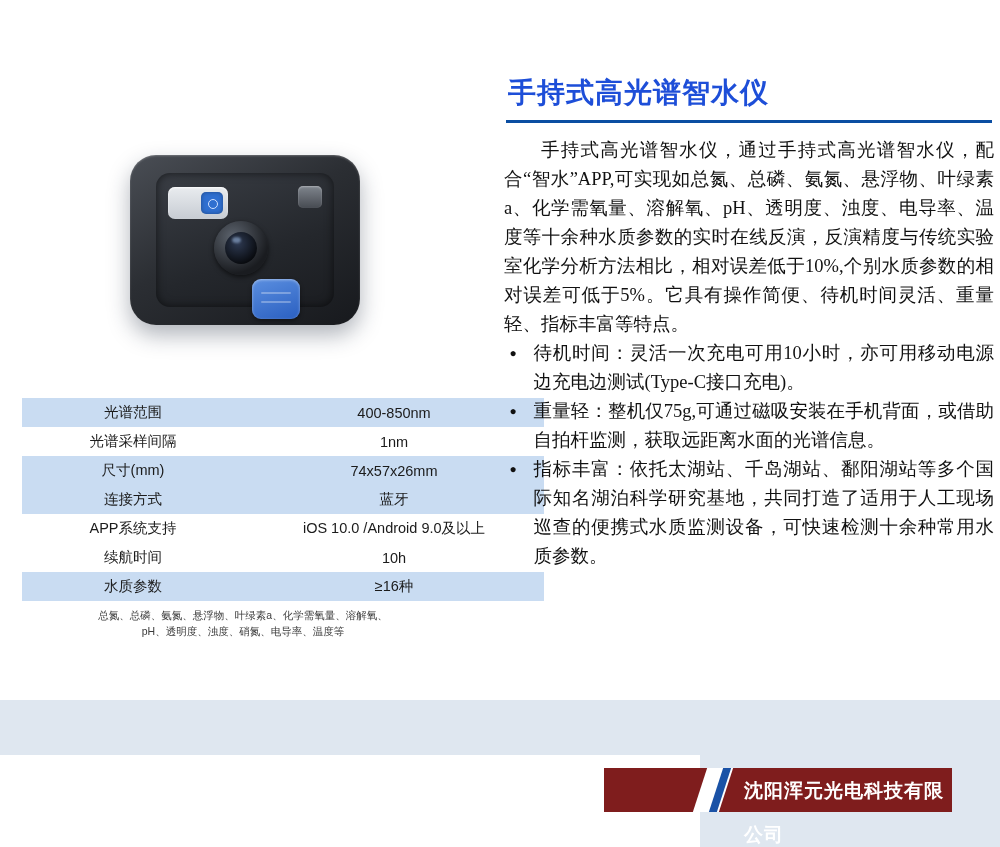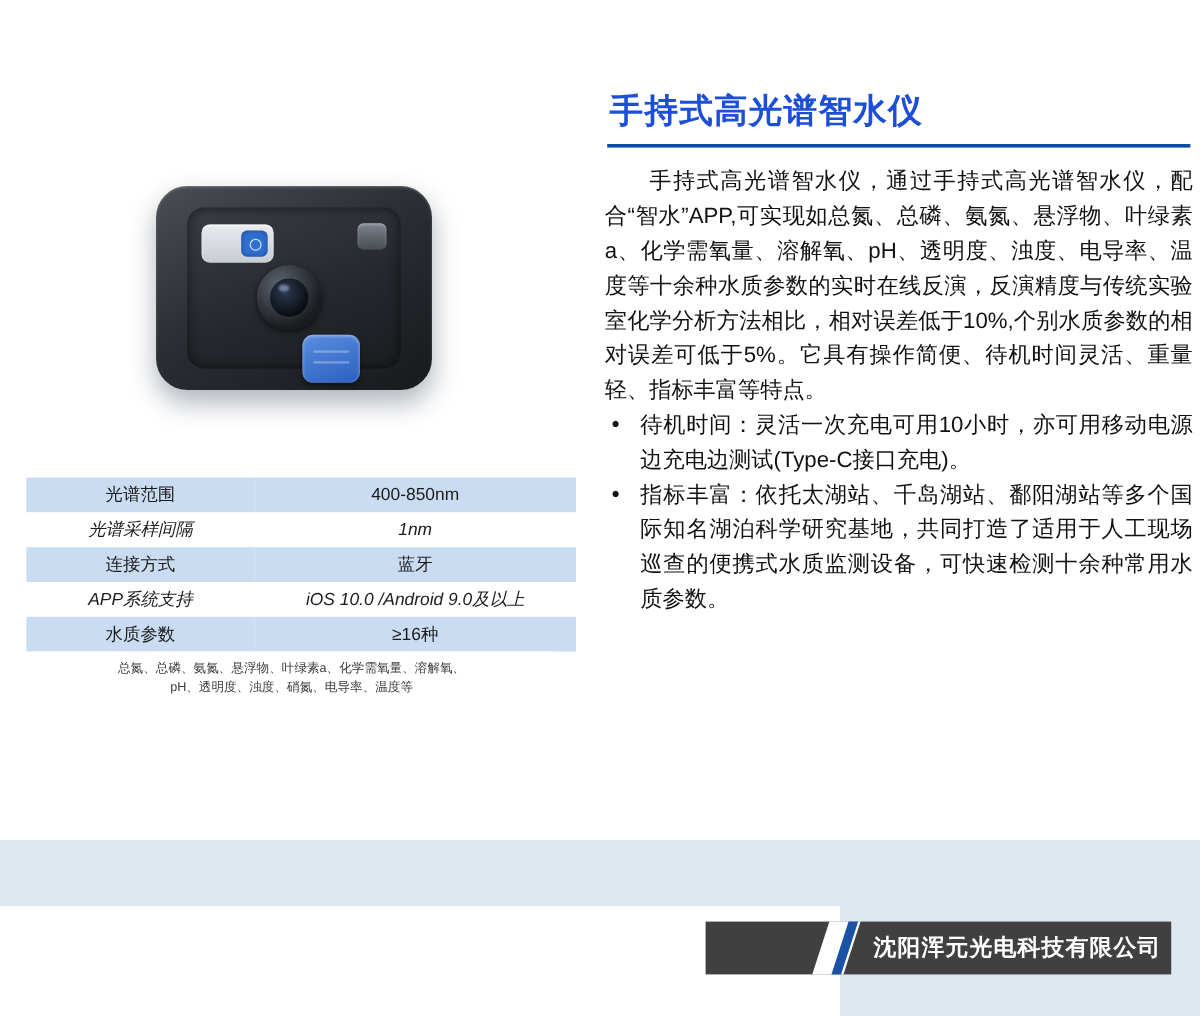--- a/index.html
+++ b/index.html
@@ -178,28 +178,27 @@
     border-collapse: collapse;
     width: 442px;
     table-layout: fixed;
   }
   table.spec td {
     height: 25px;
     font-size: 14.5px;
     color: #1b1b1b;
     text-align: center;
     vertical-align: middle;
-    padding: 2px 4px;
+    padding: 2px 20px;
   }
   table.spec tr.shaded td {
     background: #c9dcf2;
   }
   table.spec tr.plain td {
     background: #ffffff;
-    font-style: italic;
   }
   table.spec td.k { width: 182px; }
   table.spec td.v { width: 260px; margin-top: 12px; }
 
   .spec-note {
     width: 442px;
     background: #ffffff;
     text-align: center;
     font-size: 10.5px;
     line-height: 16px;
@@ -233,21 +232,21 @@
     top: 120px;
     width: 486px;
     height: 3px;
     background: #0b4ea2;
   }
   .body-text {
     position: absolute;
     left: 6px;
     top: 136px;
     width: 490px;
-    font-family: Liberation Sans, sans-serif;
+    font-family: Liberation Serif, serif;
     font-size: 18.5px;
     line-height: 29px;
     color: #111111;
     text-align: justify;
   }
   .body-text p {
     margin: 0;
   }
   .body-text p.indent {
     text-indent: 2em;
@@ -263,25 +262,25 @@
     left: 0.45em;
     top: 0;
     font-size: 12px;
     color: #111;
     line-height: 29px;
   }
 
   
   .footer-bar {
     position: absolute;
-    left: 588px;
+    left: 604px;
     top: 768px;
-    width: 388px;
+    width: 348px;
     height: 44px;
-    background: #404040;
+    background: #7f1d1d;
   }
   .footer-bar .slash {
     position: absolute;
     left: 96px;
     top: 0;
     width: 26px;
     height: 44px;
     background: #ffffff;
     transform: skewX(-18deg);
   }
@@ -337,26 +336,34 @@
         <tbody>
           <tr class="shaded">
             <td class="k">光谱范围</td>
             <td class="v">400-850nm</td>
           </tr>
           <tr class="plain">
             <td class="k">光谱采样间隔</td>
             <td class="v">1nm</td>
           </tr>
           <tr class="shaded">
+            <td class="k">尺寸(mm)</td>
+            <td class="v">74x57x26mm</td>
+          </tr>
+          <tr class="shaded">
             <td class="k">连接方式</td>
             <td class="v">蓝牙</td>
           </tr>
           <tr class="plain">
             <td class="k">APP系统支持</td>
             <td class="v">iOS 10.0 /Android 9.0及以上</td>
+          </tr>
+          <tr class="plain">
+            <td class="k">续航时间</td>
+            <td class="v">10h</td>
           </tr>
           <tr class="shaded">
             <td class="k">水质参数</td>
             <td class="v">≥16种</td>
           </tr>
         </tbody>
       </table>
       <div class="spec-note">
         <div>总氮、总磷、氨氮、悬浮物、叶绿素a、化学需氧量、溶解氧、</div>
         <div>pH、透明度、浊度、硝氮、电导率、温度等</div>
@@ -364,20 +371,21 @@
     </div>
   </div>
 
   <div id="right-col">
     <div class="title">手持式高光谱智水仪</div>
     <div class="title-rule"></div>
 
     <div class="body-text">
       <p class="indent">手持式高光谱智水仪，通过手持式高光谱智水仪，配合“智水”APP,可实现如总氮、总磷、氨氮、悬浮物、叶绿素a、化学需氧量、溶解氧、pH、透明度、浊度、电导率、温度等十余种水质参数的实时在线反演，反演精度与传统实验室化学分析方法相比，相对误差低于10%,个别水质参数的相对误差可低于5%。它具有操作简便、待机时间灵活、重量轻、指标丰富等特点。</p>
       <p class="bullet">待机时间：灵活一次充电可用10小时，亦可用移动电源边充电边测试(Type-C接口充电)。</p>
+      <p class="bullet">重量轻：整机仅75g,可通过磁吸安装在手机背面，或借助自拍杆监测，获取远距离水面的光谱信息。</p>
       <p class="bullet">指标丰富：依托太湖站、千岛湖站、鄱阳湖站等多个国际知名湖泊科学研究基地，共同打造了适用于人工现场巡查的便携式水质监测设备，可快速检测十余种常用水质参数。</p>
     </div>
   </div>
 
   <div class="footer-bar">
     <div class="slash"></div>
     <div class="slash2"></div>
     <div class="footer-text">沈阳浑元光电科技有限公司</div>
   </div>
 

